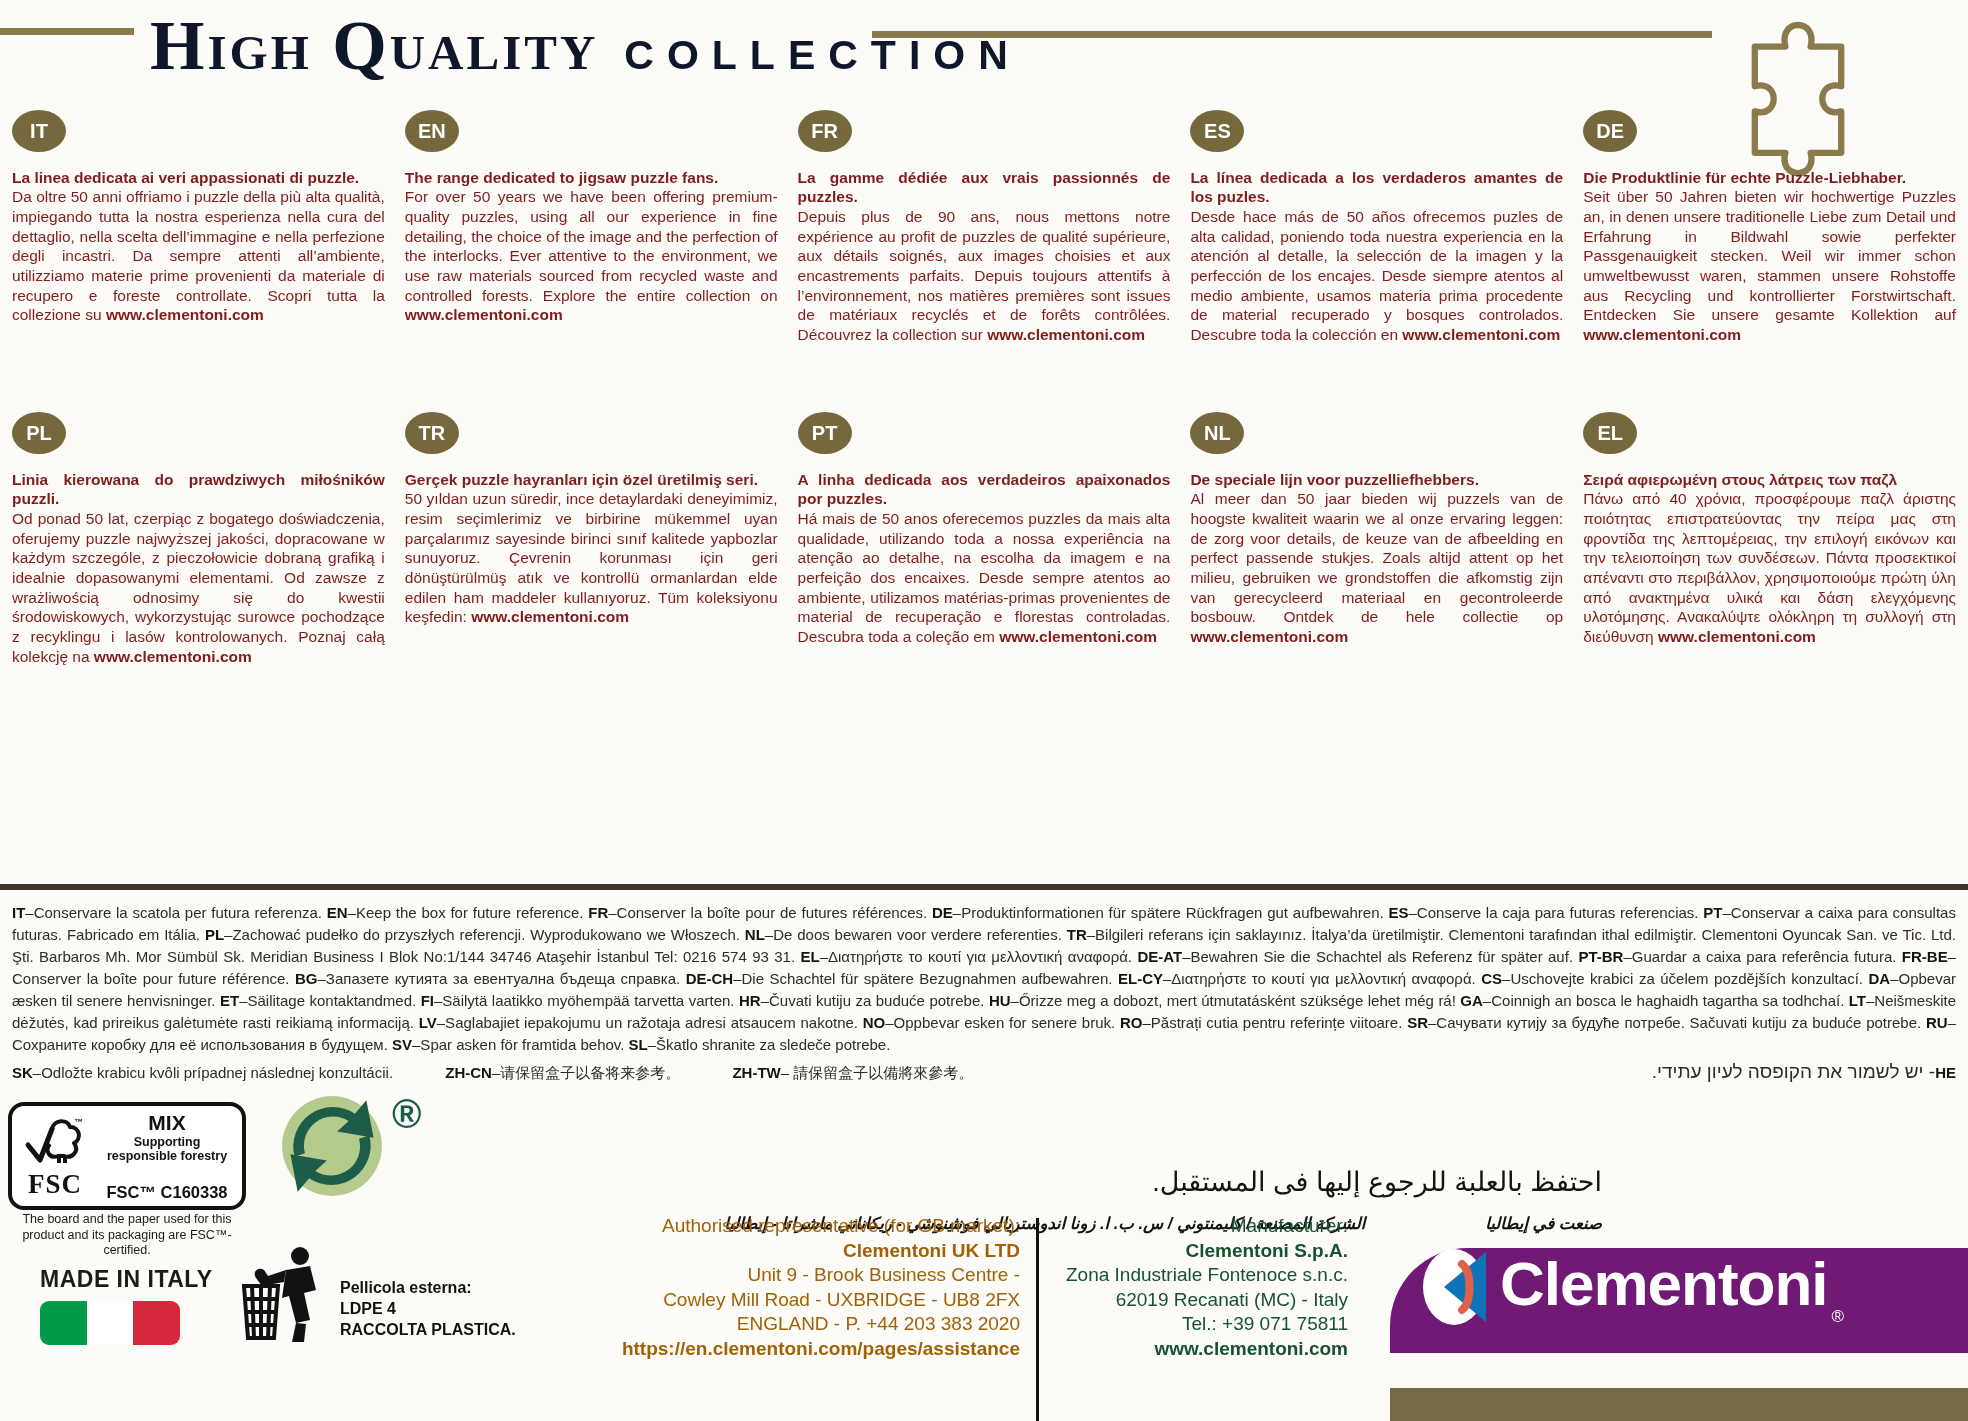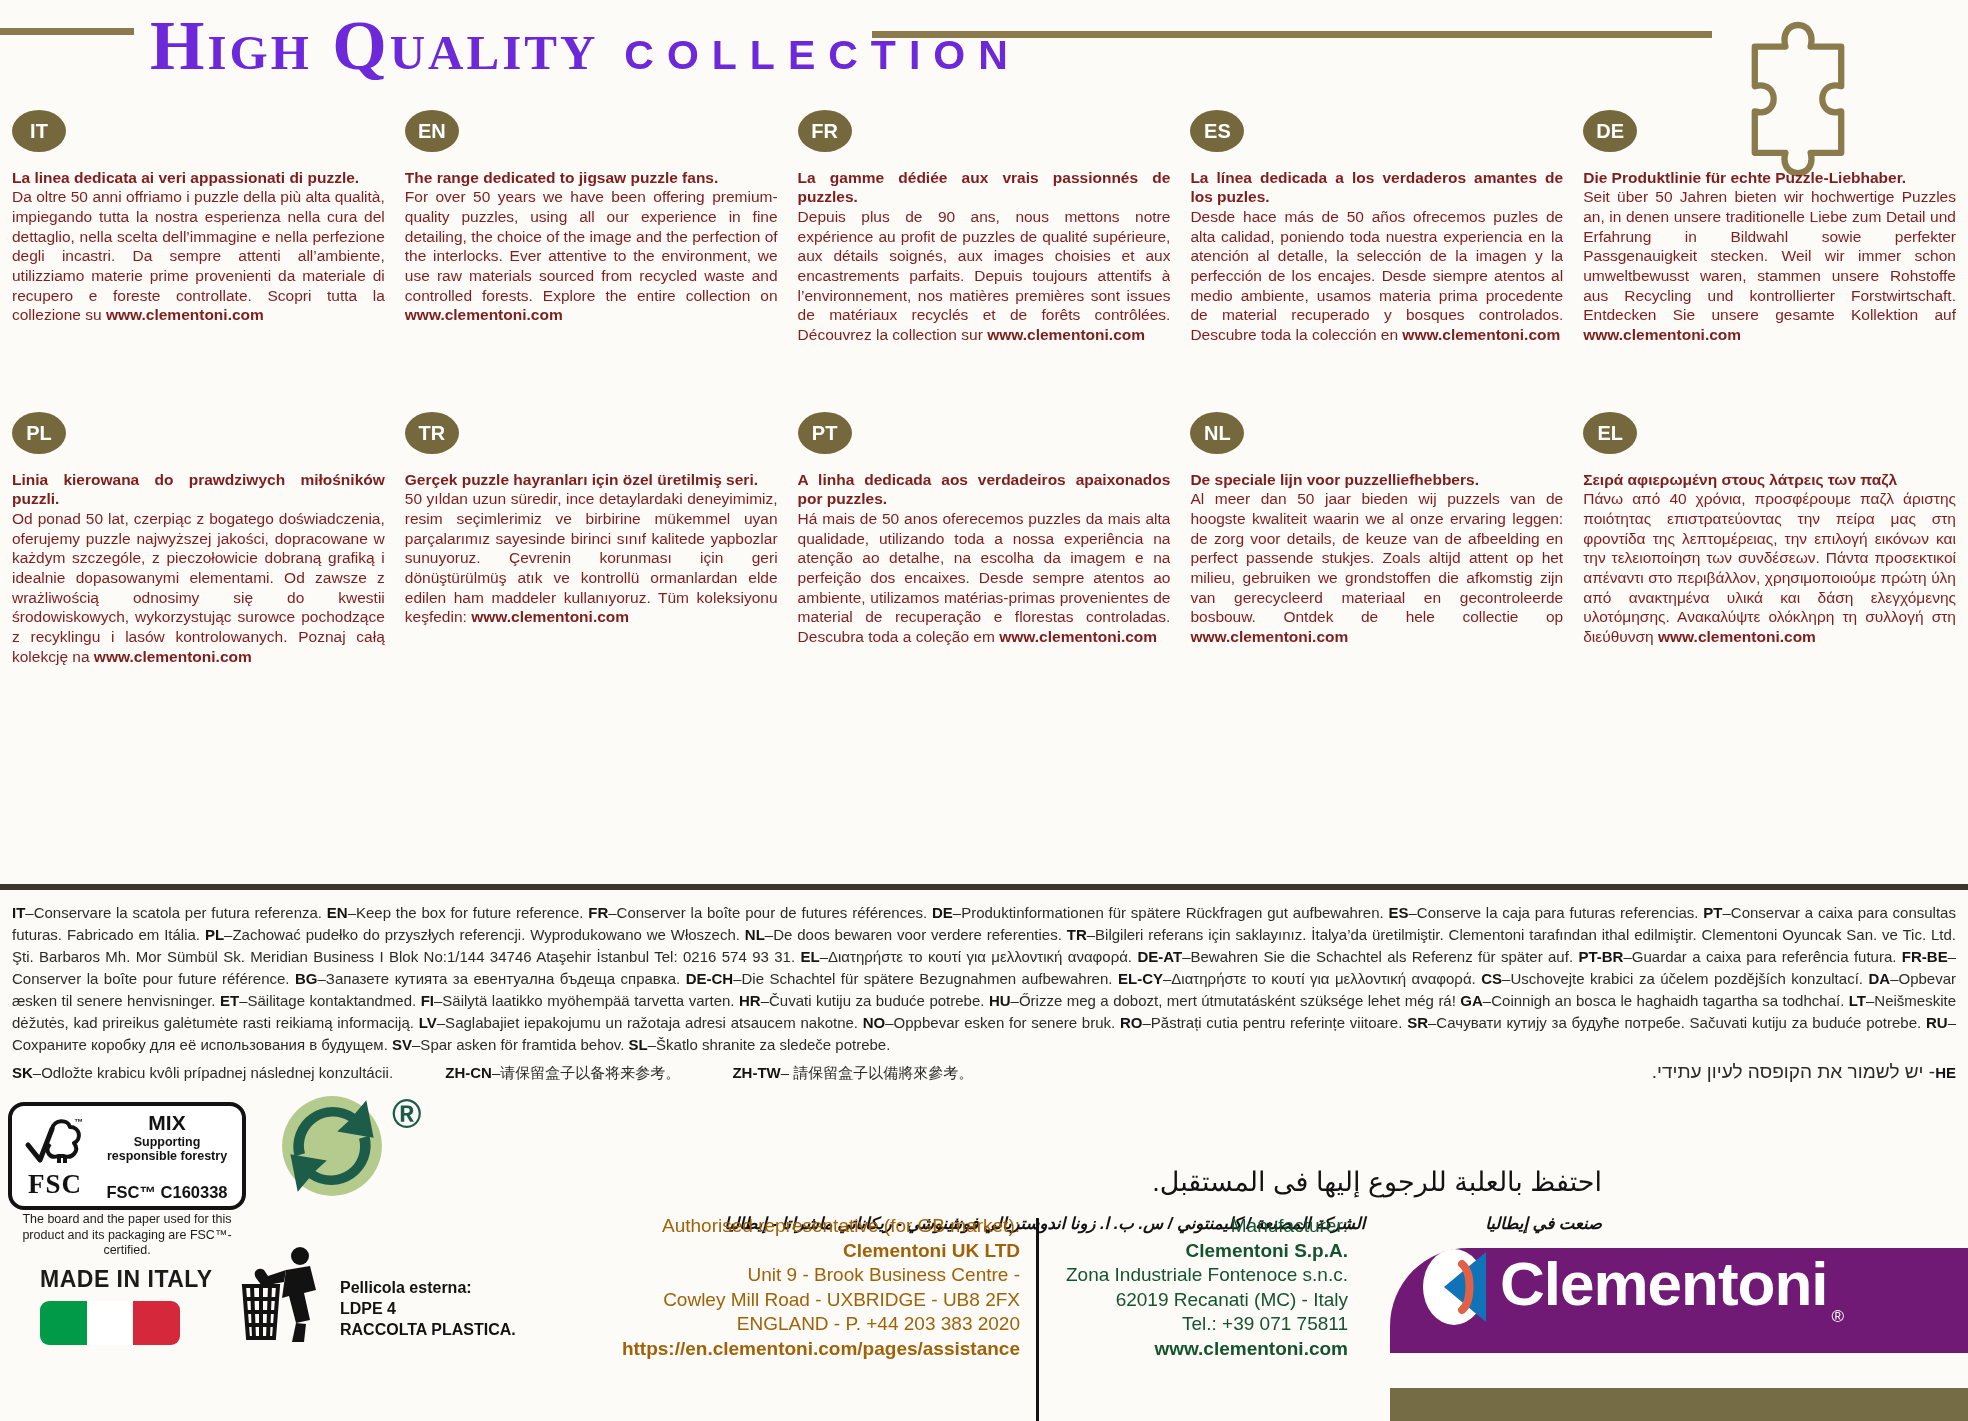--- a/index.html
+++ b/index.html
@@ -4,21 +4,21 @@
 <style>
   html,body{margin:0;padding:0;}
   body{
     width:1968px;height:1421px;position:relative;overflow:hidden;
     background:#fcfbf8;font-family:"Liberation Sans",sans-serif;color:#5a5245;
   }
   
   .header{position:absolute;top:0;left:0;width:1968px;height:104px;}
   .rule-left{position:absolute;left:0;top:28px;width:134px;height:7px;background:#8b7b4c;}
   .rule-right{position:absolute;left:872px;top:31px;width:840px;height:7px;background:#8b7b4c;}
-  .title-wrap{position:absolute;left:150px;top:0;display:flex;align-items:baseline;color:#6d28d9;white-space:nowrap;}
+  .title-wrap{position:absolute;left:150px;top:0;display:flex;align-items:baseline;color:#0f172a;white-space:nowrap;}
   .title-serif{font-family:"Liberation Serif",serif;font-variant:small-caps;font-weight:bold;font-size:70px;letter-spacing:3px;line-height:92px;}
   .title-sans{font-weight:bold;font-size:41px;letter-spacing:13px;margin-left:26px;}
   .puzzle-icon{position:absolute;right:116px;top:4px;}
   
   .lang-row{position:absolute;left:12px;width:1944px;display:grid;grid-template-columns:repeat(5,1fr);column-gap:20px;}
   .row1{top:106px;}
   .row2{top:408px;}
   .lang-block{height:300px;overflow:hidden;}
   .lang-badge{width:54px;height:42px;border-radius:50%;background:#75683c;color:#fff;
     display:flex;align-items:center;justify-content:center;font-weight:bold;font-size:20px;margin:4px 0 10px 0;}

